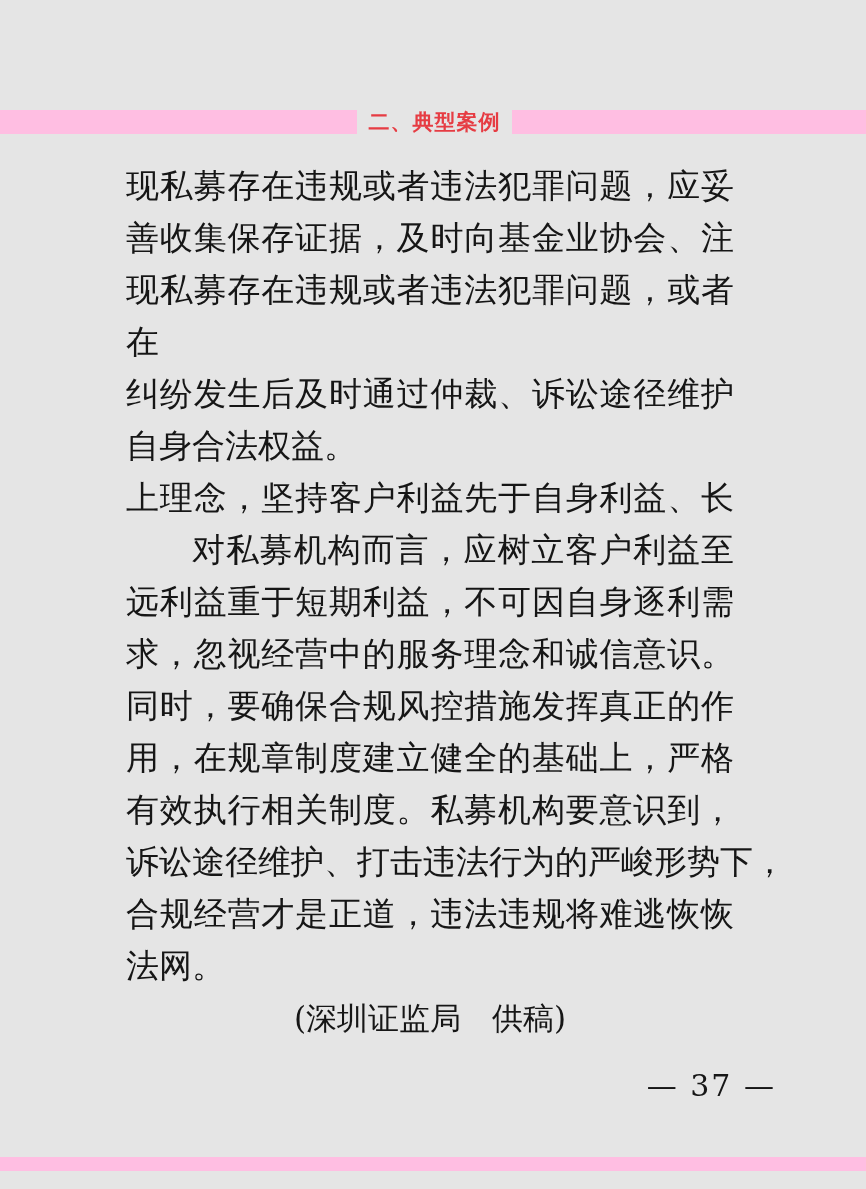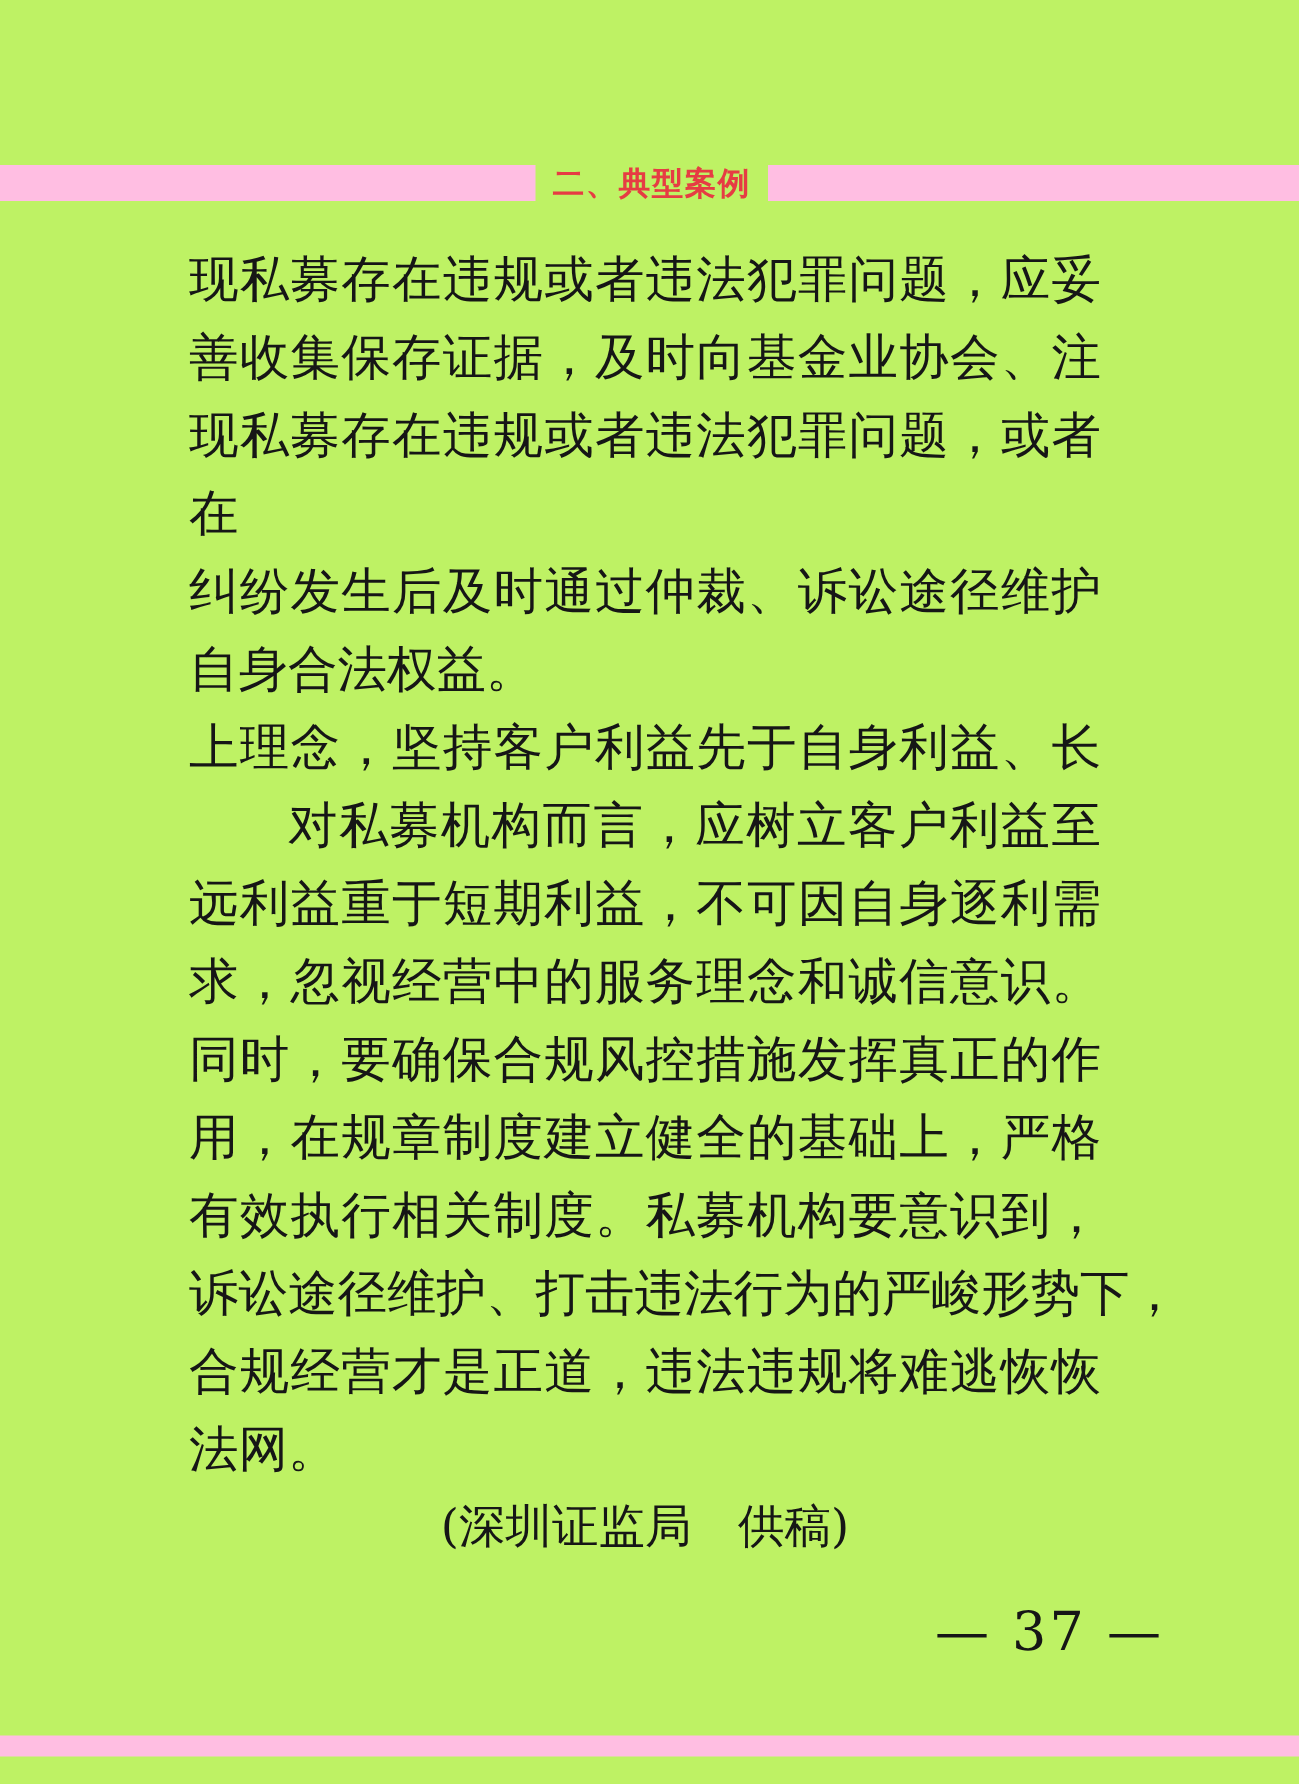--- a/index.html
+++ b/index.html
@@ -1,20 +1,20 @@
 <!DOCTYPE html>
 <html><head>
 <meta charset="utf-8">
 <style>
   html, body { margin: 0; padding: 0; background: #ffffff; }
   .page {
     position: relative;
     width: 866px;
     height: 1189px;
-    background: #bef264;
+    background: #e5e5e5;
     overflow: hidden;
     font-family: "DejaVu Serif", serif;
     color: #161616;
   }
   .band {
     position: absolute;
     background: #ffbee2;
   }
   .band-left  { top: 110px; left: 0;     width: 357px; height: 24px; }
   .band-right { top: 110px; left: 512px; width: 354px; height: 24px; }
@@ -38,21 +38,21 @@
     line-height: 52px;
   }
   .line { min-height: 52px; }
   .j { text-align: justify; text-align-last: justify; }
   .indent { text-indent: 2em; }
   .ovf { white-space: nowrap; overflow: visible; }
   .attribution { text-align: center; font-size: 31px; }
   .page-number {
     position: absolute;
     top: 1068px; right: 90px;
-    font-size: 36px;
+    font-size: 30px;
     letter-spacing: 2px;
     white-space: nowrap;
   }
 </style>
 </head>
 <body>
 
 <div class="page">
 
   <div class="band band-left"></div>

